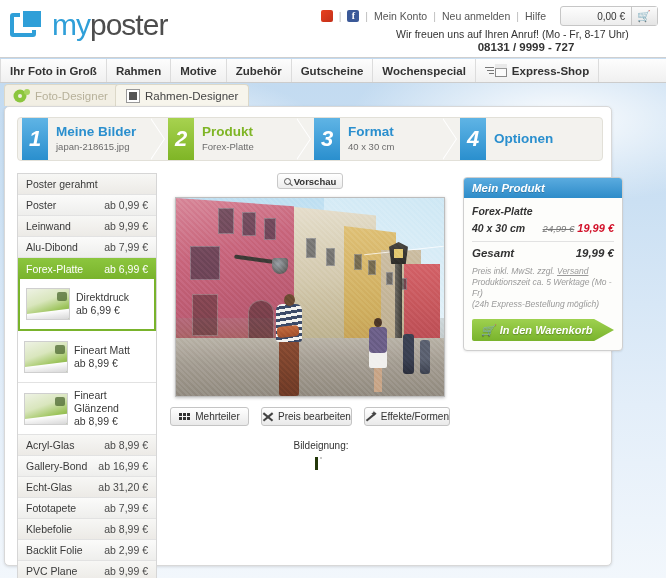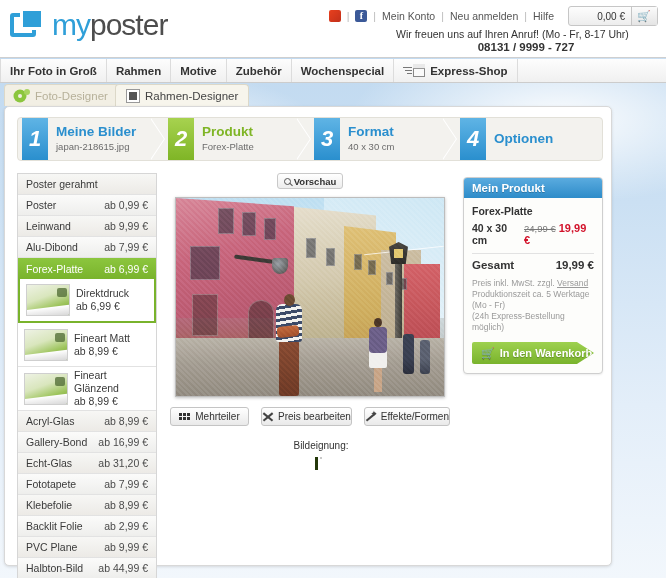--- a/index.html
+++ b/index.html
@@ -53,21 +53,21 @@
     display:inline-block; width:12px; height:12px; border-radius:2px;
     vertical-align:middle;
   }
   .soc.mister { background:linear-gradient(135deg,#e8401e,#c2301a); }
   .soc.fb { background:#3b5998; color:#fff; font-weight:bold; font-size:10px;
     text-align:center; line-height:12px; font-family:"Liberation Serif", serif; }
   .cartbox {
     margin-left:8px; display:flex; align-items:center;
     border:1px solid #c6c6c6; border-radius:3px; height:20px;
     background:linear-gradient(180deg,#fdfdfd,#ededed);
-    padding-left:8px;
+    padding-left:16px;
   }
   .cart-amount { font-size:10px; color:#333; min-width:54px; text-align:right; padding-right:6px;}
   .cart-btn {
     width:26px; height:18px; border-left:1px solid #c6c6c6;
     display:flex; align-items:center; justify-content:center;
     background:linear-gradient(180deg,#fbfbfb,#e4e4e4);
     font-size:11px; color:#444;
   }
   .phoneline {
     position:absolute; right:10px; top:28px; text-align:left; width:260px;
@@ -179,21 +179,21 @@
   .prow:nth-child(odd){ background:linear-gradient(180deg,#f7f7f5,#eceae6); }
   .prow .price { color:#4a4a4a; }
   .prow.sel {
     background:linear-gradient(180deg,#8cc63e,#79b32c);
     color:#fff; font-weight:normal;
     border-bottom:none;
   }
   .prow.sel .price { color:#fff; }
   .sub {
     display:flex; align-items:center; gap:6px;
-    height:44px; padding:0 6px; background:#fff;
+    height:52px; padding:0 6px; background:#fff;
     border-bottom:1px solid #e2e2e2;
   }
   .sub.selsub { border:2px solid #79b32c; border-top:none; }
   .thumb {
     width:44px; height:32px; flex:0 0 44px; position:relative; overflow:hidden;
     background:linear-gradient(160deg,#eef2e4 0%,#d9e6bd 40%,#9dc45c 70%,#6f9a33 100%);
     border:1px solid #cfcfcf;
   }
   .thumb:after {
     content:''; position:absolute; left:-4px; bottom:-2px; width:56px; height:10px;
@@ -344,24 +344,25 @@
     position:relative; flex:1; height:11px;
     background:linear-gradient(90deg,#d81f06 0%,#e54505 14%,#f08a0b 30%,#ead515 50%,#d7e21b 65%,#9ed127 82%,#7cc62b 100%);
     border:1px solid #c9c9c9;
   }
   .eignung .marker {
     position:absolute; right:3px; top:-1px; width:3px; height:13px; background:#24380a;
   }
 
   
   .mybox {
-    position:absolute; left:458px; top:70px; width:140px;
+    position:absolute; left:458px; top:70px; width:160px;
     border:1px solid #cfcfcf; border-radius:4px; background:#fdfdfb;
     box-shadow:0 1px 2px rgba(0,0,0,.08);
     overflow:hidden;
+    font-style:italic;
   }
   .mybox-hd {
     height:20px; display:flex; align-items:center; padding-left:8px;
     background:linear-gradient(180deg,#5aabdf,#2e8cc9);
     color:#fff; font-size:11.5px; font-weight:bold;
     text-shadow:0 1px 0 rgba(0,0,0,.2);
   }
   .mybox-body { padding:7px 8px 9px; }
   .mp-name { font-size:10.5px; color:#333; font-weight:bold; margin-bottom:5px; }
   .mp-line { display:flex; justify-content:space-between; align-items:baseline; font-size:10.5px; }
@@ -421,20 +422,21 @@
       <div>Wir freuen uns auf Ihren Anruf! (Mo - Fr, 8-17 Uhr)</div>
       <div class="bold">08131 / 9999 - 727</div>
     </div>
   </div>
 
   <div class="mainnav">
     <div class="navitem">Ihr Foto in Groß</div>
     <div class="navitem">Rahmen</div>
     <div class="navitem">Motive</div>
     <div class="navitem">Zubehör</div>
+    <div class="navitem">Gutscheine</div>
     <div class="navitem">Wochenspecial</div>
     <div class="navitem express">
       <span class="box-ico">
         <span class="lines">
             <i></i>
             <i></i>
             <i></i>
           </span>
         <span class="cube"></span>
       </span>

